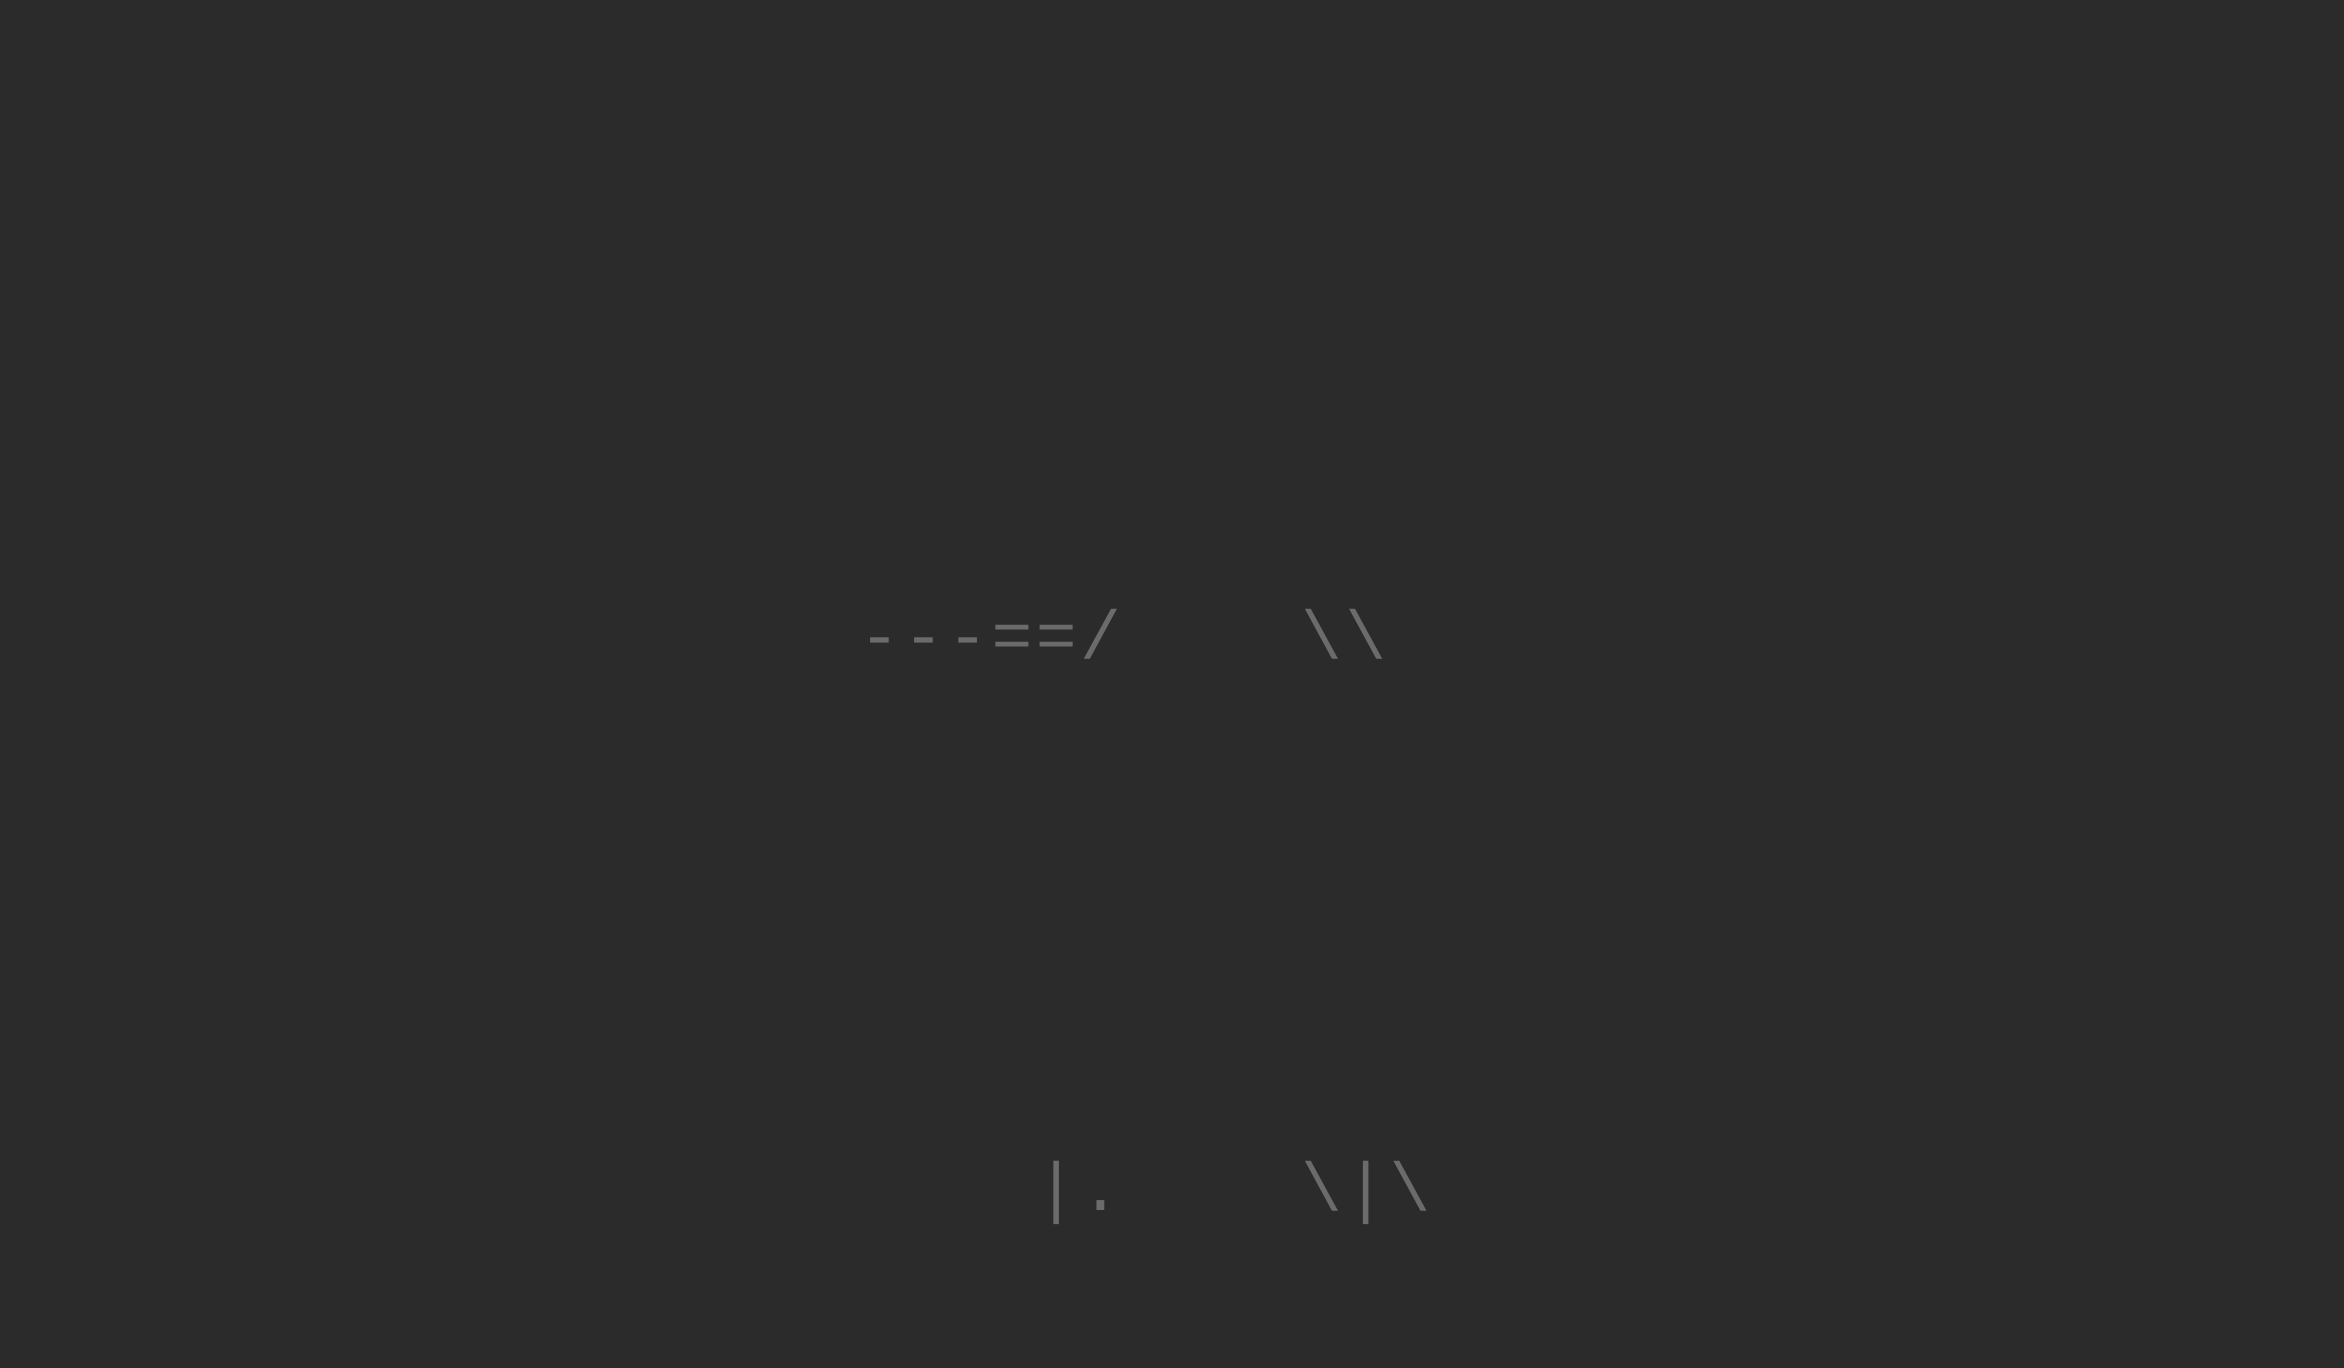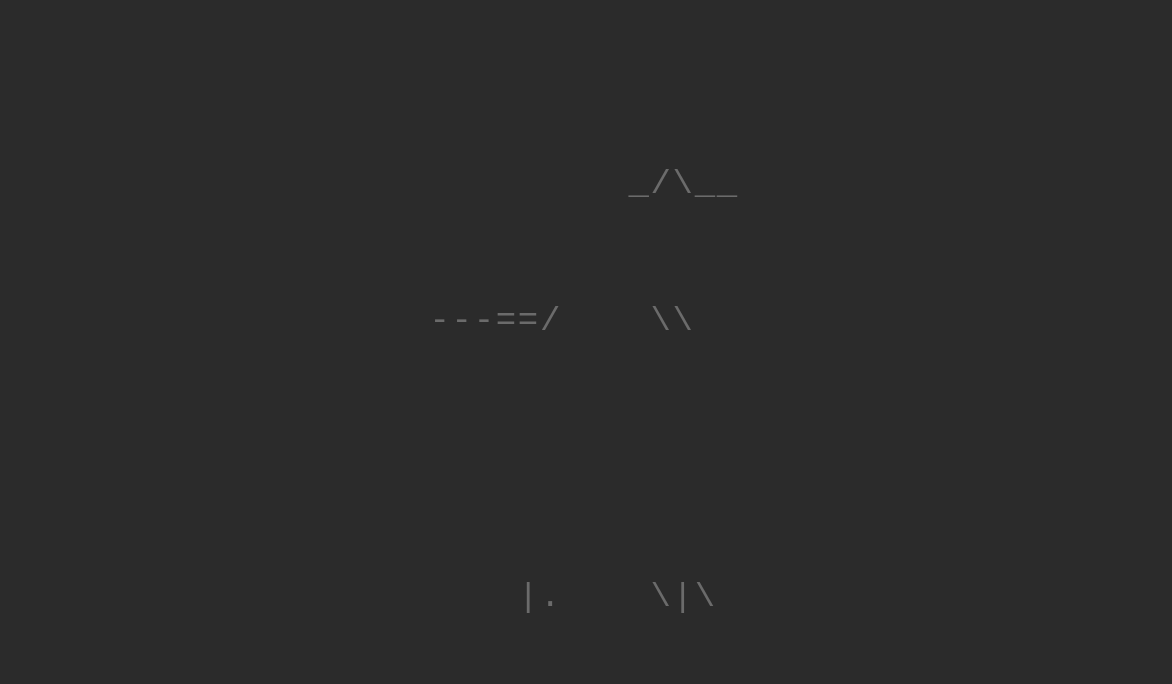--- a/index.html
+++ b/index.html
@@ -28,21 +28,21 @@
       display: block;
     }
     .gray {
       color: #6b6b6b;
     }
   </style>
 </head>
 <body>
 
 <div class="ascii-container">
-  <span class="line"><span>                       </span><span class="gray">_/\__</span></span>
+  <span class="line"><span>                       </span></span>
   <span class="line"><span>              </span><span class="gray">---==/    \\</span></span>
   <span class="line"><span>                       </span></span>
   <span class="line"><span>                  </span><span class="gray">|.    \|\</span></span>
   
   
   
   
   
   
 </div>

